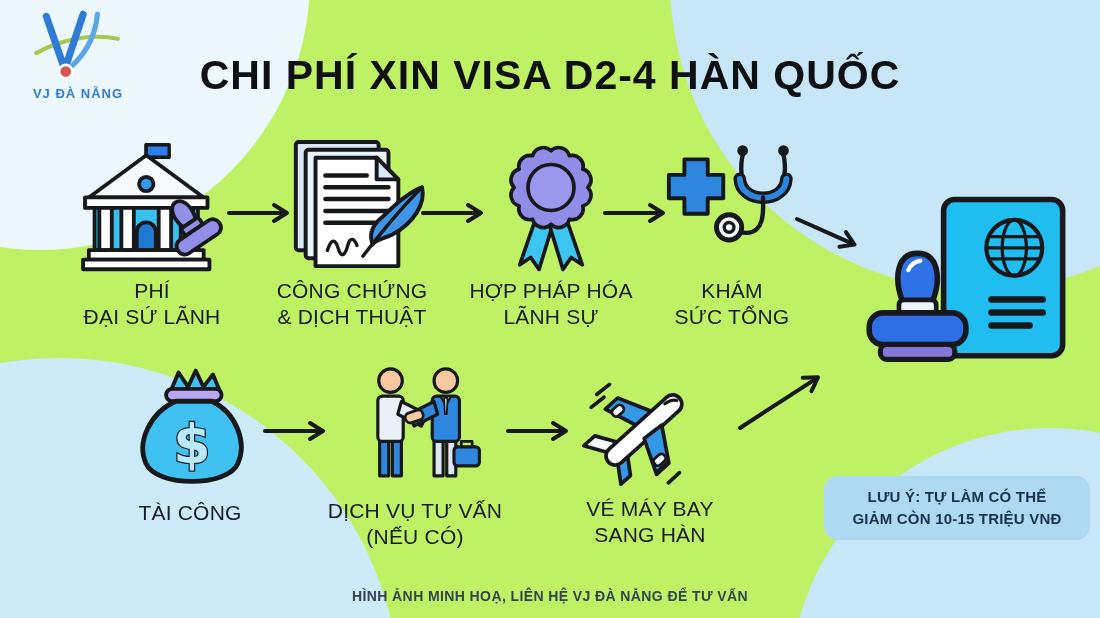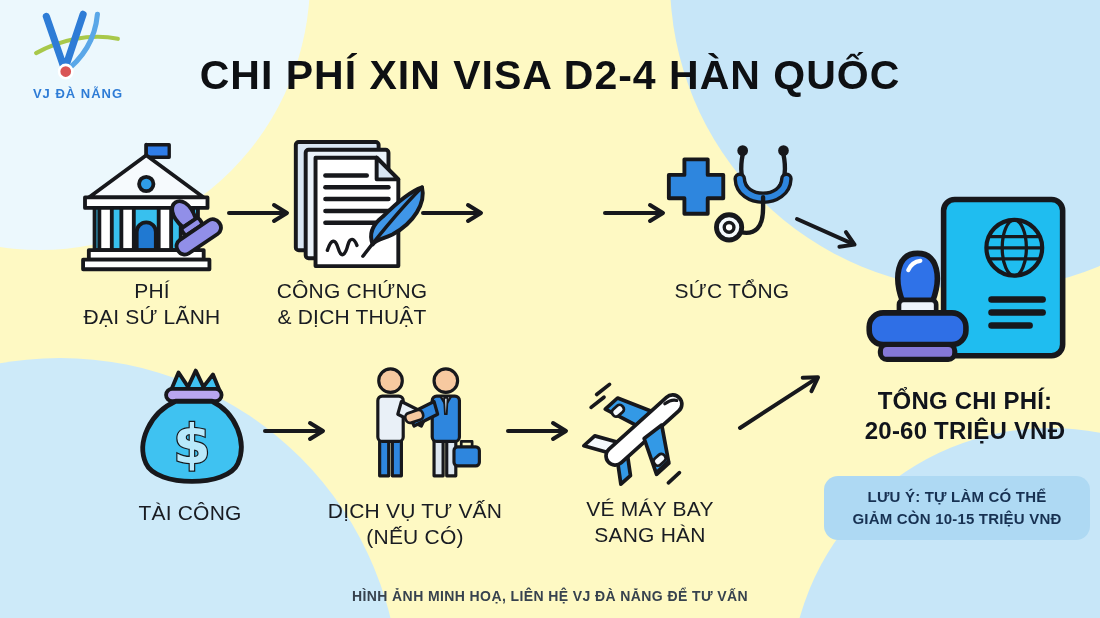--- a/index.html
+++ b/index.html
@@ -1,16 +1,16 @@
 <!DOCTYPE html>
 <html><head>
 <meta charset="utf-8">
 <style>
   html,body{margin:0;padding:0;background:#dceefa;}
-  .canvas{position:relative;width:1100px;height:618px;overflow:hidden;background:#fef9c3;
+  .canvas{position:relative;width:1100px;height:618px;overflow:hidden;background:#bef264;
           font-family:"Liberation Sans",sans-serif;color:#14161a;}
   .blob{position:absolute;border-radius:50%;}
   .blob-tl{width:540px;height:540px;left:-230px;top:-290px;background:#ecf8fd;}
   .blob-tr{width:620px;height:620px;right:-190px;top:-330px;background:#c7e6f8;}
   .blob-bl{width:680px;height:680px;left:-280px;bottom:-420px;background:#cdeaf9;}
   .blob-br{width:520px;height:520px;right:-210px;bottom:-330px;background:#c7e6f8;}
 
   .logo{position:absolute;left:20px;top:10px;width:116px;text-align:center;z-index:3;}
   .logo-text{font-size:13px;font-weight:bold;color:#2e7cd6;letter-spacing:1px;margin-top:-2px;}
 
@@ -107,37 +107,52 @@
           <path d="M148,52 C128,72 108,96 88,122" fill="none" stroke-width="3.5"></path>
         </g>
       </svg>
     </div>
     <div class="label">
       <div>CÔNG CHỨNG</div>
         <div>&amp; DỊCH THUẬT</div>
     </div>
   </div>
 
+  <div class="flow-item" style="left:451px;top:138px;">
+    <div class="icon-box">
+      <svg width="118" height="138" viewBox="0 0 120 150">
+        <path d="M44,88 L26,140 L38,132 L47,145 L62,96 Z" fill="#3cc6ef" stroke="#17181c" stroke-width="4" stroke-linejoin="round"></path>
+        <path d="M76,88 L94,140 L82,132 L73,145 L58,96 Z" fill="#3cc6ef" stroke="#17181c" stroke-width="4" stroke-linejoin="round"></path>
+        <path d="M100,56 A12 12 0 0 1 94.6,76 A12 12 0 0 1 80,90.6 A12 12 0 0 1 60,96 A12 12 0 0 1 40,90.6 A12 12 0 0 1 25.4,76 A12 12 0 0 1 20,56 A12 12 0 0 1 25.4,36 A12 12 0 0 1 40,21.4 A12 12 0 0 1 60,16 A12 12 0 0 1 80,21.4 A12 12 0 0 1 94.6,36 A12 12 0 0 1 100,56 Z" fill="#8f8de8" stroke="#17181c" stroke-width="4" stroke-linejoin="round"></path>
+        <circle cx="60" cy="56" r="25" fill="#9a98ec" stroke="#17181c" stroke-width="4"></circle>
+      </svg>
+    </div>
+    <div class="label">
+      <div>HỢP PHÁP HÓA</div>
+        <div>LÃNH SỰ</div>
+    </div>
+  </div>
 
   <div class="flow-item" style="left:632px;top:138px;">
     <div class="icon-box">
       <svg width="150" height="136" viewBox="0 0 150 140">
         <path d="M26,22 h24 v16 h16 v24 h-16 v16 h-24 v-16 h-16 v-24 h16 z" fill="#2e86de" stroke="#17181c" stroke-width="4" stroke-linejoin="round"></path>
         <circle cx="86" cy="13" r="5.5" fill="#17181c"></circle>
         <circle cx="128" cy="13" r="5.5" fill="#17181c"></circle>
         <path d="M86,17 C83,32 84,42 90,50" stroke="#17181c" stroke-width="4.5" fill="none" stroke-linecap="round"></path>
         <path d="M128,17 C131,32 130,42 124,50" stroke="#17181c" stroke-width="4.5" fill="none" stroke-linecap="round"></path>
         <path d="M83,42 C84,68 130,68 131,42" stroke="#17181c" stroke-width="13" fill="none" stroke-linecap="round"></path>
         <path d="M83,42 C84,68 130,68 131,42" stroke="#2e86de" stroke-width="6" fill="none" stroke-linecap="round"></path>
         <path d="M107,61 L107,72 C107,92 99,100 84,97" stroke="#17181c" stroke-width="4.5" fill="none" stroke-linecap="round"></path>
         <circle cx="72" cy="92" r="13" fill="#f4f9fd" stroke="#17181c" stroke-width="5"></circle>
         <circle cx="72" cy="92" r="5" fill="#ffffff" stroke="#17181c" stroke-width="3.5"></circle>
       </svg>
     </div>
     <div class="label">
+      <div>KHÁM</div>
         <div>SỨC TỔNG</div>
     </div>
   </div>
 
   <svg class="arrow" style="left:226px;top:201px;" width="66" height="24" viewBox="0 0 66 24">
     <path d="M3,12 H56" stroke="#17181c" stroke-width="4" stroke-linecap="round" fill="none"></path>
     <path d="M48,4 L61,12 L48,20" stroke="#17181c" stroke-width="4" fill="none" stroke-linecap="round" stroke-linejoin="round"></path>
   </svg>
   <svg class="arrow" style="left:420px;top:201px;" width="66" height="24" viewBox="0 0 66 24">
     <path d="M3,12 H56" stroke="#17181c" stroke-width="4" stroke-linecap="round" fill="none"></path>
@@ -250,24 +265,20 @@
       </g>
       <rect x="140" y="112" width="62" height="7" rx="3.5" fill="#17181c"></rect>
       <rect x="140" y="126" width="62" height="7" rx="3.5" fill="#17181c"></rect>
       <rect x="140" y="140" width="48" height="7" rx="3.5" fill="#17181c"></rect>
       <path d="M48,118 C38,92 42,66 64,66 C86,66 90,92 80,118 Z" fill="#2f72e8" stroke="#17181c" stroke-width="6" stroke-linejoin="round"></path>
       <path d="M54,84 q4,-9 13,-10" stroke="#ffffff" stroke-width="4.5" fill="none" stroke-linecap="round"></path>
       <rect x="44" y="116" width="40" height="16" rx="5" fill="#eef4fb" stroke="#17181c" stroke-width="5"></rect>
       <rect x="12" y="130" width="104" height="34" rx="15" fill="#2f6fe6" stroke="#17181c" stroke-width="6"></rect>
       <rect x="24" y="164" width="80" height="16" rx="7" fill="#8578d8" stroke="#17181c" stroke-width="5.5"></rect>
     </svg>
-    <div class="total-label">
-      <div>TỔNG CHI PHÍ:</div>
-        <div>20-60 TRIỆU VNĐ</div>
-    </div>
   </div>
 
   <div class="note-box">
     <div>LƯU Ý: TỰ LÀM CÓ THỂ</div>
     <div>GIẢM CÒN 10-15 TRIỆU VNĐ</div>
   </div>
 
   <div class="footer">HÌNH ẢNH MINH HOẠ, LIÊN HỆ VJ ĐÀ NẴNG ĐỂ TƯ VẤN</div>
 
 </div>

